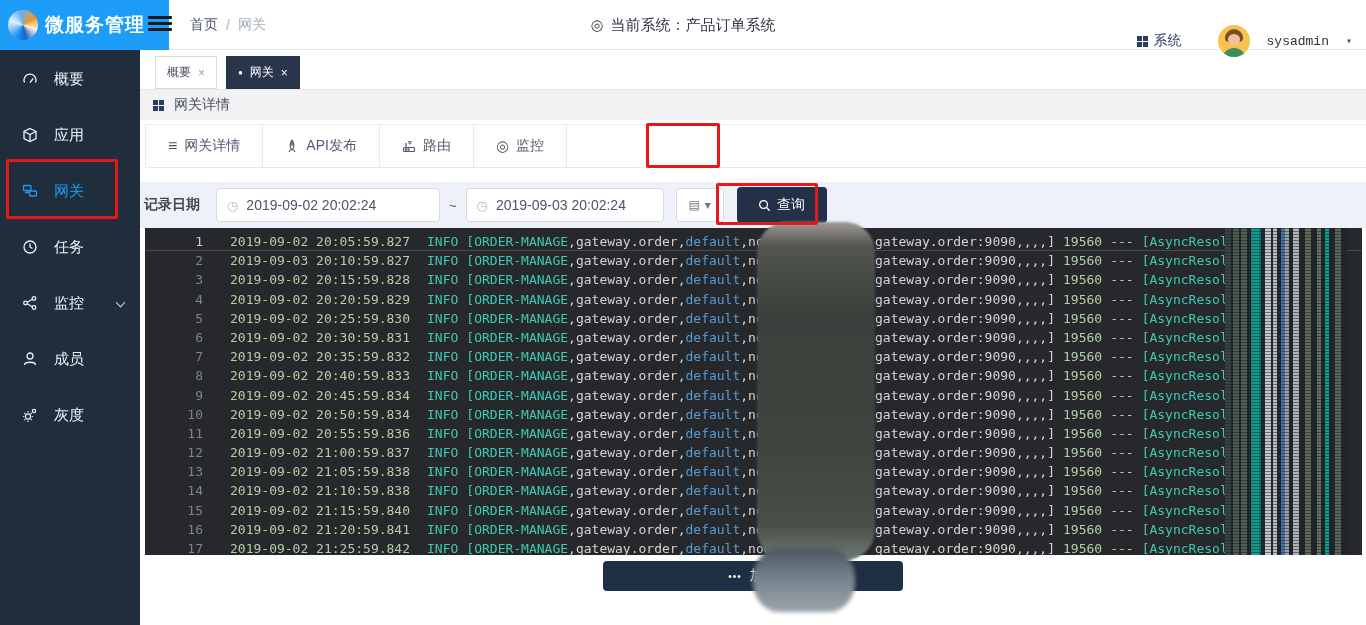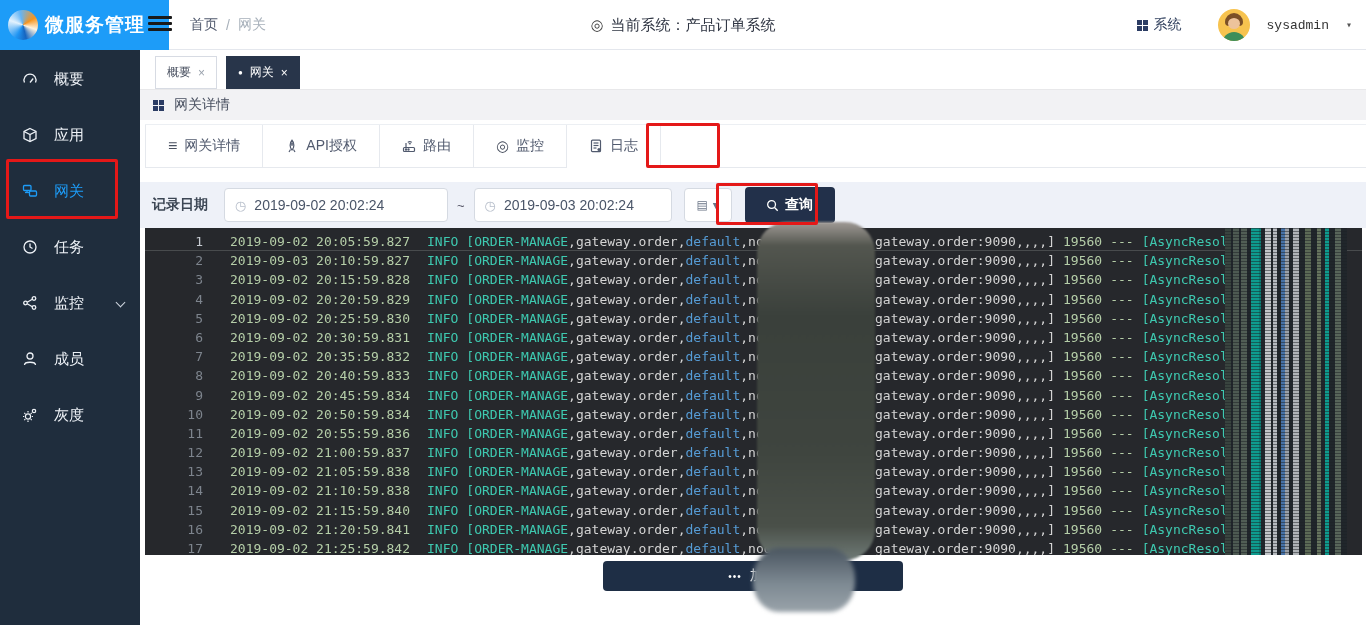--- a/index.html
+++ b/index.html
@@ -16,21 +16,21 @@
     background:conic-gradient(from 210deg,#2196f3,#e3f2fd 22%,#64b5f6 38%,#f7941d 58%,#fff3e0 72%,#1565c0 88%,#2196f3); }
   .logo-text { color:#fff; font-size:19px; font-weight:bold; letter-spacing:1px; }
   .hamburger { position:absolute; left:148px; top:16px; width:24px; height:18px; cursor:pointer; }
   .hamburger i { display:block; height:3px; background:#1a1a1a; border-radius:1px; margin-bottom:3px; }
   .breadcrumb { position:absolute; left:190px; top:0; height:50px; display:flex; align-items:center;
     gap:8px; font-size:14px; }
   .bc-home { color:#515a6e; } .bc-sep,.bc-cur { color:#a7b0ba; }
   .sys-title { position:absolute; left:50%; transform:translateX(-50%); top:0; height:50px;
     display:flex; align-items:center; gap:7px; font-size:15px; color:#2e3442; }
   .eye-glyph { font-size:15px; color:#444; }
-  .hdr-right { position:absolute; right:14px; top:0; height:50px; display:flex; align-items:center; gap:14px; }
+  .hdr-right { position:absolute; right:14px; top:16px; height:50px; display:flex; align-items:center; gap:14px; }
   .sys-btn { display:flex; align-items:center; gap:6px; font-size:14px; color:#31405e; cursor:pointer; margin-right:22px; }
   .grid-ico { display:inline-grid; grid-template-columns:5px 5px; grid-auto-rows:5px; gap:1px; }
   .grid-ico b { background:#2b3c63; }
   .user { display:flex; align-items:center; gap:17px; cursor:pointer;font-family:Liberation Mono, monospace; }
   .avatar { width:32px; height:32px; border-radius:50%; background:#f7c34f; position:relative; overflow:hidden; }
   .avatar .hair { position:absolute; left:7px; top:4px; width:18px; height:13px; background:#7b4f26; border-radius:9px 9px 4px 4px; }
   .avatar .face { position:absolute; left:10px; top:9px; width:12px; height:11px; background:#edc39b; border-radius:50%; }
   .avatar .shirt { position:absolute; left:4px; bottom:-4px; width:24px; height:13px; background:#3e8e5a; border-radius:12px 12px 0 0; }
   .uname { font-size:13px; color:#333; }
   .caret { font-size:10px; color:#555; }
@@ -64,32 +64,32 @@
     border-bottom:1px solid #e6e9ee; border-top:1px solid #eceff3; }
   .dtab { display:flex; align-items:center; justify-content:center; gap:7px; padding:0 22px;
     border-right:1px solid #e6e9ee; font-size:14px; color:#515a6e; cursor:pointer; background:#fff; }
   .dtab:first-child { border-left:1px solid #e6e9ee; }
   .dtab.active { margin-bottom:-1px; border-bottom:1px solid #fff; }
   .dtab svg { flex:0 0 14px; }
   .list-glyph { font-size:16px; font-weight:bold; color:#49505f; }
   .eye2 { font-size:15px; color:#49505f; }
 
   .filter-row { position:absolute; top:132px; left:0; width:1226px; height:46px; background:#eef1f8;
-    display:flex; align-items:center; padding-left:12px; }
+    display:flex; align-items:center; padding-left:4px; }
   .filter-label { font-size:14px; font-weight:bold; color:#3c4654; margin-right:16px; }
   .date-input { height:34px; background:#fff; border:1px solid #d5dae2; border-radius:4px;
     display:flex; align-items:center; gap:8px; padding:0 10px; font-size:14px; color:#4a5568; }
   .di1 { width:224px; } .di2 { width:198px; }
   .clock-glyph { color:#b9c0cc; font-size:13px; }
   .tilde { margin:0 9px; color:#556; font-size:13px; }
   .cal-btn { margin-left:12px; width:48px; height:34px; background:#fff; border:1px solid #d5dae2;
     border-radius:4px; display:flex; align-items:center; justify-content:center; gap:5px;
     color:#6b7687; font-size:12px; cursor:pointer; }
   .query-btn { margin-left:13px; width:90px; height:36px; background:#22304a; border:none; border-radius:4px;
-    color:#fff; font-size:14px; display:flex; align-items:center; justify-content:center; gap:6px; cursor:pointer;font-weight:bold; }
+    color:#fff; font-size:14px; display:flex; align-items:center; justify-content:center; gap:6px; cursor:pointer; }
 
   
   .log-panel { position:absolute; top:178px; left:5px; width:1217px; height:327px; background:#26282c;
     overflow:hidden; padding-top:4px; }
   .log-row { position:relative; height:19.2px; line-height:19.2px; white-space:nowrap;
     font-family:"DejaVu Sans Mono", monospace; font-size:13px; }
   .log-row.current { box-shadow:inset 0 -1px 0 rgba(197,200,198,.22); }
   .ln { display:inline-block; width:58px; text-align:right; margin-right:27px; color:#7d848d; }
   .log-row.current .ln { color:#c6cbd1; }
   .ts { color:#b5cea8; }
@@ -262,46 +262,36 @@
       <div class="dtab">
         <span class="list-glyph">≡</span>
         <span>网关详情</span>
       </div>
       <div class="dtab">
         <svg width="14" height="14" viewBox="0 0 14 14" fill="none" stroke="#515a6e" stroke-width="1.2">
             <path d="M7 11 C4.5 8.5 4.5 4 7 1.2 C9.5 4 9.5 8.5 7 11 Z"></path>
             <circle cx="7" cy="5" r="1.1"></circle>
             <path d="M5.5 10.5 L4 13 M8.5 10.5 L10 13"></path>
           </svg>
-        <span>API授权</span>
+        <span>API发布</span>
       </div>
       <div class="dtab">
         <svg width="14" height="14" viewBox="0 0 14 14" fill="none" stroke="#515a6e" stroke-width="1.2">
             <rect x="1.5" y="8.5" width="11" height="4" rx="1"></rect>
             <line x1="4" y1="8.5" x2="4" y2="4"></line>
             <path d="M5.8 3.4 a3 3 0 0 1 4 0 M6.8 5 a1.6 1.6 0 0 1 2 0"></path>
             <circle cx="4" cy="10.5" r="0.6" fill="#515a6e"></circle>
             <circle cx="6.5" cy="10.5" r="0.6" fill="#515a6e"></circle>
           </svg>
         <span>路由</span>
       </div>
       <div class="dtab">
         <span class="eye2">◎</span>
         <span>监控</span>
       </div>
-      <div class="dtab active">
-        <svg width="14" height="14" viewBox="0 0 14 14" fill="none" stroke="#515a6e" stroke-width="1.2">
-            <rect x="2.5" y="1.2" width="9" height="11.5" rx="1"></rect>
-            <line x1="4.5" y1="4" x2="9.5" y2="4"></line>
-            <line x1="4.5" y1="6.5" x2="9.5" y2="6.5"></line>
-            <line x1="4.5" y1="9" x2="7.5" y2="9"></line>
-            <circle cx="10" cy="10.5" r="1.6" fill="#515a6e" stroke="none"></circle>
-          </svg>
-        <span>日志</span>
-      </div>
     </div>
 
     <div class="filter-row">
       <span class="filter-label">记录日期</span>
       <div class="date-input di1">
         <span class="clock-glyph">◷</span>
         <span>2019-09-02 20:02:24</span>
       </div>
       <span class="tilde">~</span>
       <div class="date-input di2">

